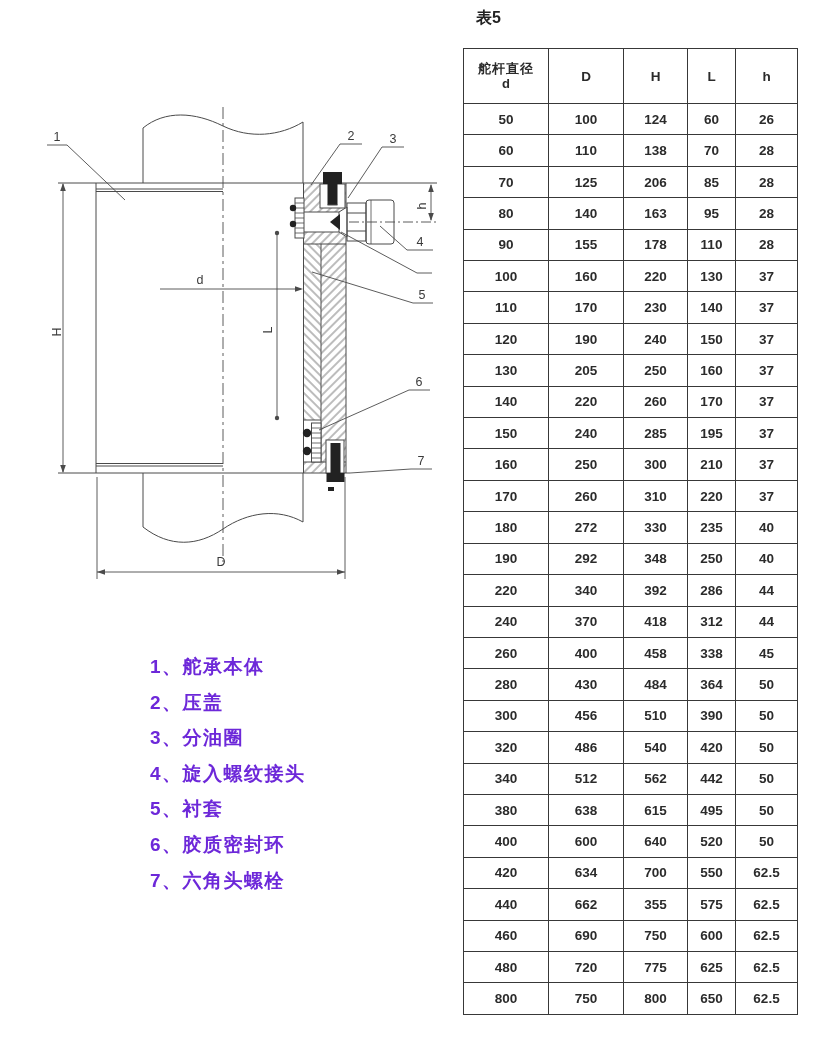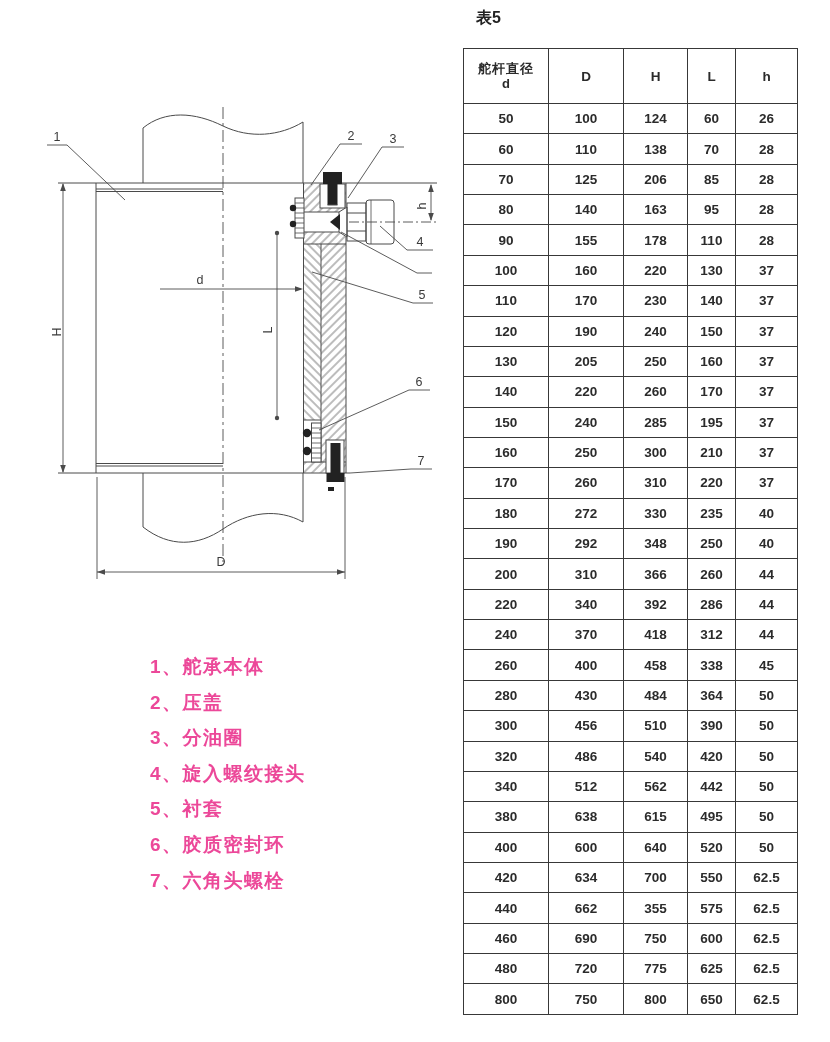--- a/index.html
+++ b/index.html
@@ -4,21 +4,21 @@
 <style>
   html,body{margin:0;padding:0;background:#ffffff;}
   #app{position:relative;width:830px;height:1042px;background:#ffffff;overflow:hidden;
        font-family:"Liberation Sans","DejaVu Sans",sans-serif;color:#2b2b2b;}
   
   #drawing{position:absolute;left:0;top:0;}
   .dwg-text{font-family:"Liberation Sans","DejaVu Sans",sans-serif;font-size:12.5px;fill:#3a3a3a;}
   
   #legend{position:absolute;left:150px;top:649px;}
   .legend-item{height:35.6px;line-height:35.6px;font-size:19px;font-weight:700;
-               color:#ec4899;letter-spacing:1.5px;white-space:nowrap;}
+               color:#6d28d9;letter-spacing:1.5px;white-space:nowrap;}
   
   #table-title{position:absolute;left:476px;top:8px;font-size:16px;font-weight:700;color:#222;}
   #dim-table{position:absolute;left:463px;top:48px;width:334px;height:967px;
              border-collapse:collapse;table-layout:fixed;}
   #dim-table th,#dim-table td{border:1px solid #383838;text-align:center;vertical-align:middle;
              font-size:13.5px;font-weight:700;color:#2b2b2b;padding:0;}
   #dim-table thead tr{height:55px;}
   #dim-table th .h1{display:block;font-size:13px;line-height:15px;letter-spacing:1px;}
   #dim-table th .h2{display:block;font-size:13px;line-height:15px;}
 </style>
@@ -298,27 +298,20 @@
           <td>40</td>
         </tr>
         <tr>
           <td>190</td>
           <td>292</td>
           <td>348</td>
           <td>250</td>
           <td>40</td>
         </tr>
         <tr>
-          <td>200</td>
-          <td>310</td>
-          <td>366</td>
-          <td>260</td>
-          <td>44</td>
-        </tr>
-        <tr>
           <td>220</td>
           <td>340</td>
           <td>392</td>
           <td>286</td>
           <td>44</td>
         </tr>
         <tr>
           <td>240</td>
           <td>370</td>
           <td>418</td>

